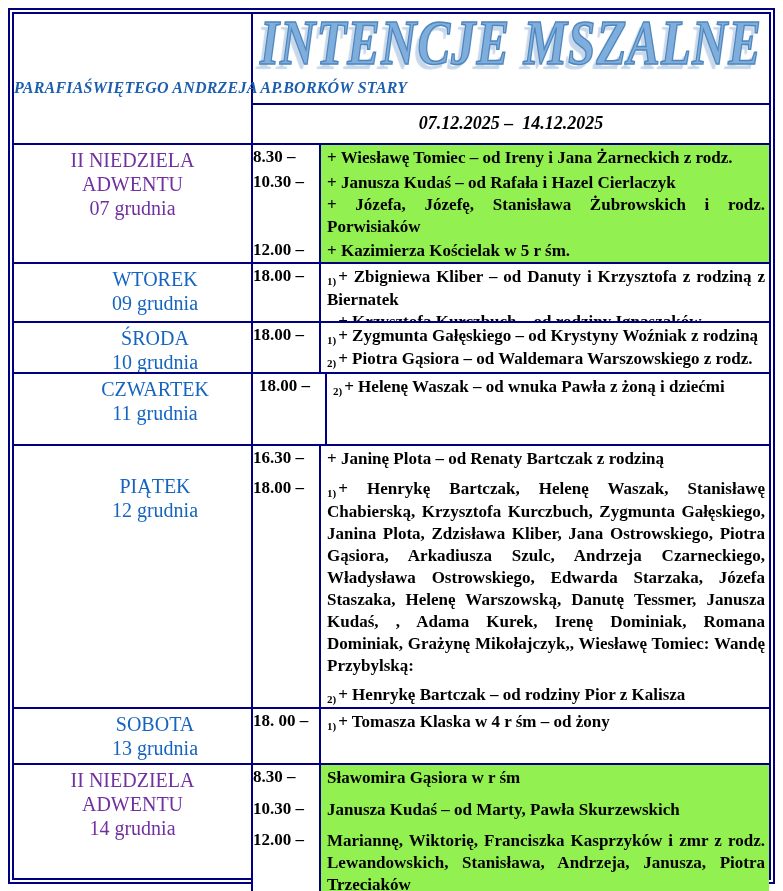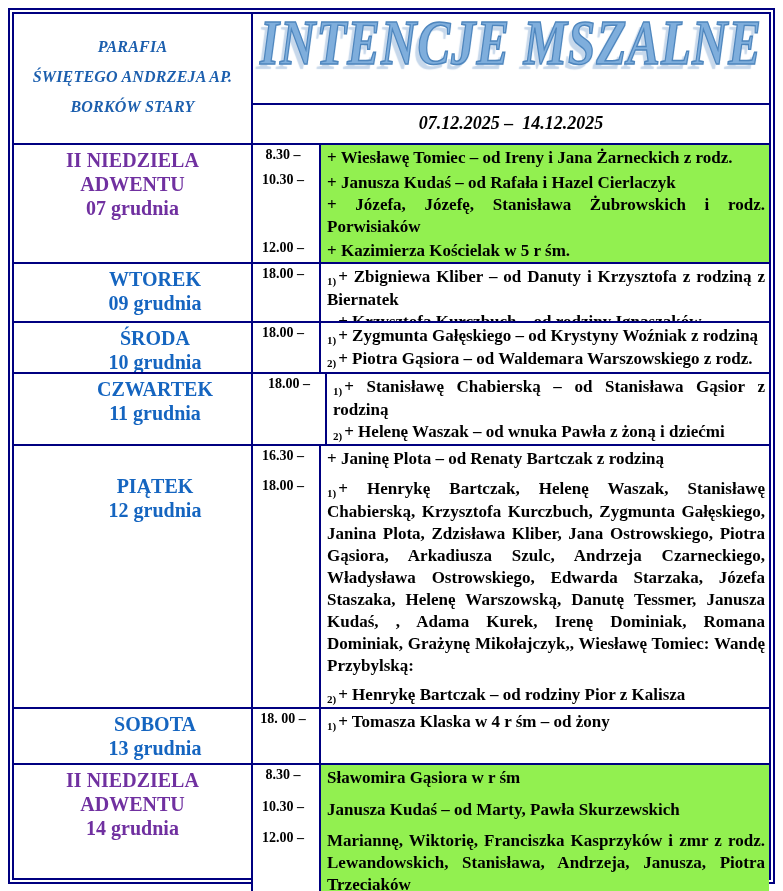--- a/index.html
+++ b/index.html
@@ -14,21 +14,21 @@
     position:absolute; left:8px; top:8px;
     width:767px; height:876px;
     border:6px double #000080;
     background:#ffffff;
   }
 
   
   .header { display:flex; height:129px; }
   .parish {
     width:239px; border-right:2px solid #000080;
-    display:flex; flex-direction:column; align-items:center; justify-content:flex-start;
+    display:flex; flex-direction:row; align-items:center; justify-content:flex-start;
     padding-top:18px;
   }
   .parish-line {
     color:#1C5FAE; font-weight:bold; font-style:italic;
     font-size:16px; line-height:30px; text-align:center; letter-spacing:.2px;
     white-space:nowrap;
   }
   .title-wrap { flex:1; display:flex; flex-direction:column; min-width:0; }
   .wordart-zone { height:89px; display:flex; align-items:flex-start; justify-content:center; overflow:hidden; }
   .wordart {
@@ -56,40 +56,40 @@
   .row-3 { height:72px;gap:6px; }
   .row-4 { height:263px; }
   .row-5 { height:56px; }
   .row-6 { height:133px; }
 
   .day {
     width:239px; border-right:2px solid #000080;
     text-align:center; padding-top:3px; overflow:hidden;
   }
   .row-4 .day { padding-top:28px; }
-  .day-line { font-size:20px; font-weight:bold; line-height:24px; white-space:nowrap; }
+  .day-line { font-size:20px; font-weight:normal; line-height:24px; white-space:nowrap; }
   .day-blue   { color:#1565C0;margin-left:45px; }
   .day-purple { color:#7030A0; }
 
   .segs {
     flex:1; position:relative; min-width:0;
     display:grid; grid-template-columns:66px 1fr;
     align-content:space-between;
   }
   .segs::after {
     content:""; position:absolute; left:66px; top:0; bottom:0; width:2px;
     background:#000080; z-index:2;
   }
   .row.green .segs {
     background:linear-gradient(90deg, #ffffff 0px, #ffffff 68px, #92F050 68px, #92F050 100%);
   }
 
   .time {
-    font-size:14px; font-weight:bold; color:#000;
-    text-align:center; padding:2px 6px 0 0; white-space:nowrap;
+    font-size:17px; font-weight:bold; color:#000;
+    text-align:left; padding:2px 6px 0 0; white-space:nowrap;
   }
   .intent-cell { padding:2px 4px 0 8px; }
   .para {
     margin:0; font-size:17px; font-weight:bold; color:#000;
     line-height:22px; text-align:justify;
   }
   .marker { font-size:11px; position:relative; top:3px; margin-right:2px; }
 </style>
 </head>
 <body>
@@ -162,21 +162,20 @@
         </div>
       </div>
       <div class="row row-3">
         <div class="day">
           <div class="day-line day-blue">CZWARTEK</div>
           <div class="day-line day-blue">11 grudnia</div>
         </div>
         <div class="segs">
           <div class="time">18.00 –</div>
           <div class="intent-cell">
-            <div class="para"><span class="marker">1)</span><span>+ Stanisławę Chabierską – od Stanisława Gąsior z rodziną</span></div>
             <div class="para"><span class="marker">2)</span><span>+ Helenę Waszak – od wnuka Pawła z żoną i dziećmi</span></div>
           </div>
         </div>
       </div>
       <div class="row row-4">
         <div class="day">
           <div class="day-line day-blue">PIĄTEK</div>
           <div class="day-line day-blue">12 grudnia</div>
         </div>
         <div class="segs">

